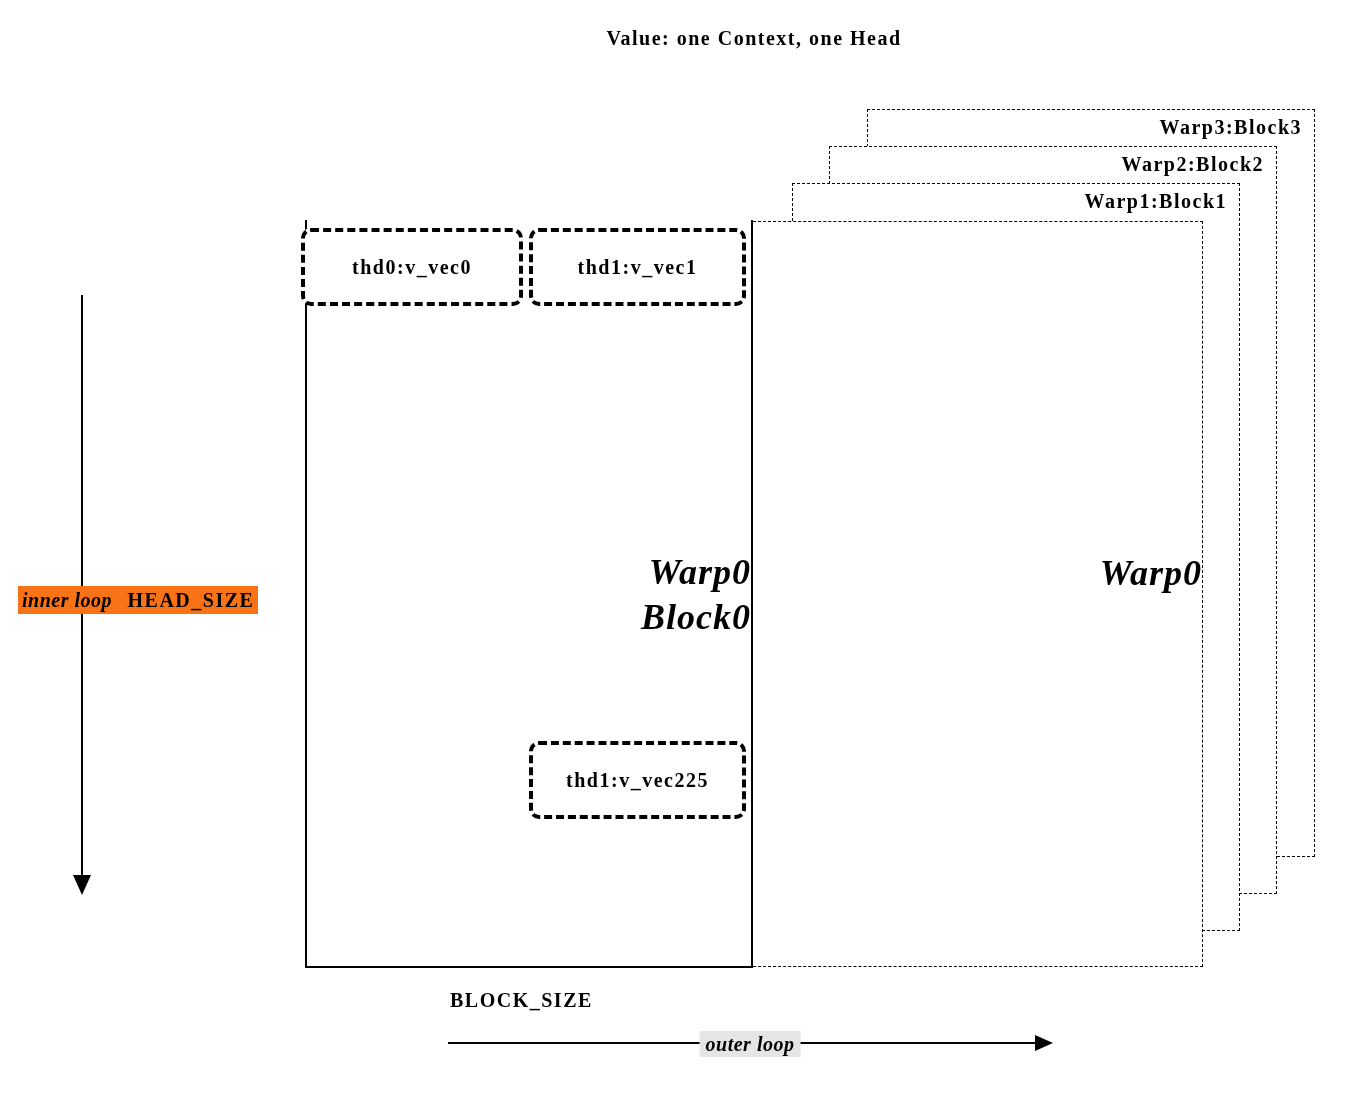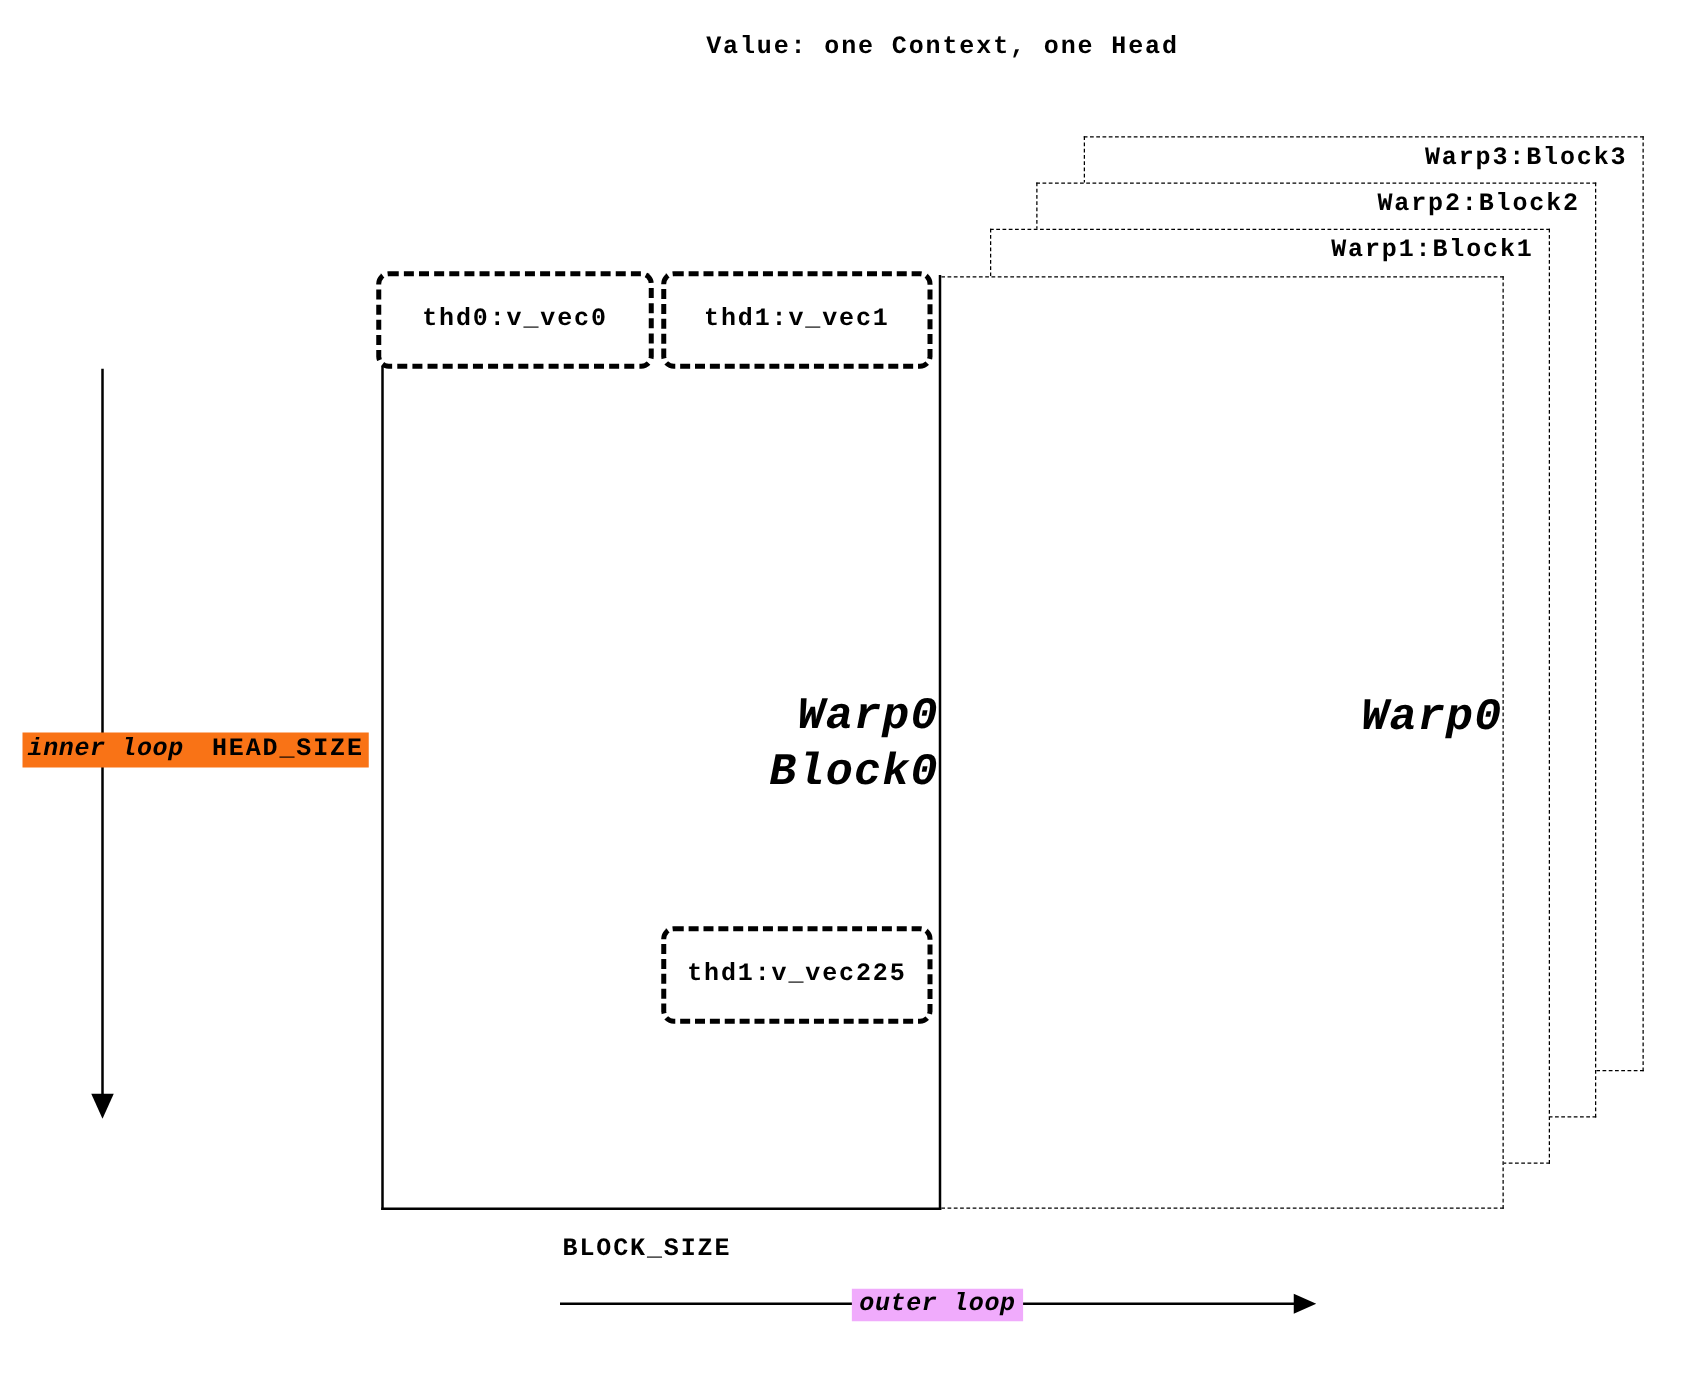--- a/index.html
+++ b/index.html
@@ -7,20 +7,21 @@
   body {
     font-family: "Liberation Mono", "DejaVu Sans Mono", monospace;
     color: #000000;
   }
   .canvas {
     position: relative;
     width: 1364px;
     height: 1098px;
     background: #ffffff;
     overflow: hidden;
+    font-family: Liberation Serif, serif;
   }
   .lbl {
     font-weight: bold;
     font-size: 20px;
     letter-spacing: 1.5px;
     line-height: 24px;
     white-space: nowrap;
   }
   .title {
     position: absolute;
@@ -73,21 +74,21 @@
     height: 78px;
     border: 4px dashed #000000;
     border-radius: 10px;
     background: #ffffff;
     display: flex;
     align-items: center;
     justify-content: center;
   }
   .cell-left  { left: 301px; width: 222px; }
   .cell-right { left: 529px; width: 217px; }
-  .row-0 { top: 217px; }
+  .row-0 { top: 228px; }
   .row-1 { top: 441px; }
   .row-2 { top: 741px; }
   
   .vline {
     position: absolute;
     left: 81px; top: 295px; width: 2px; height: 582px;
     background: #000000;
   }
   .arrowhead-down {
     position: absolute;
@@ -120,21 +121,21 @@
   .italic { font-style: italic; letter-spacing: 0.5px; }
   .dim-part { margin-left: 9px; }
   .block-size-label {
     position: absolute;
     left: 450px; top: 988px;
   }
   .outer-label {
     position: absolute;
     left: 750px; top: 1031px;
     transform: translateX(-50%);
-    background: #f0abfc;
+    background: #e5e5e5;
     padding: 1px 6px;
   }
 </style>
 </head>
 <body>
 
 <div class="canvas">
 
   <div class="lbl title">Value: one Context, one Head</div>
 

